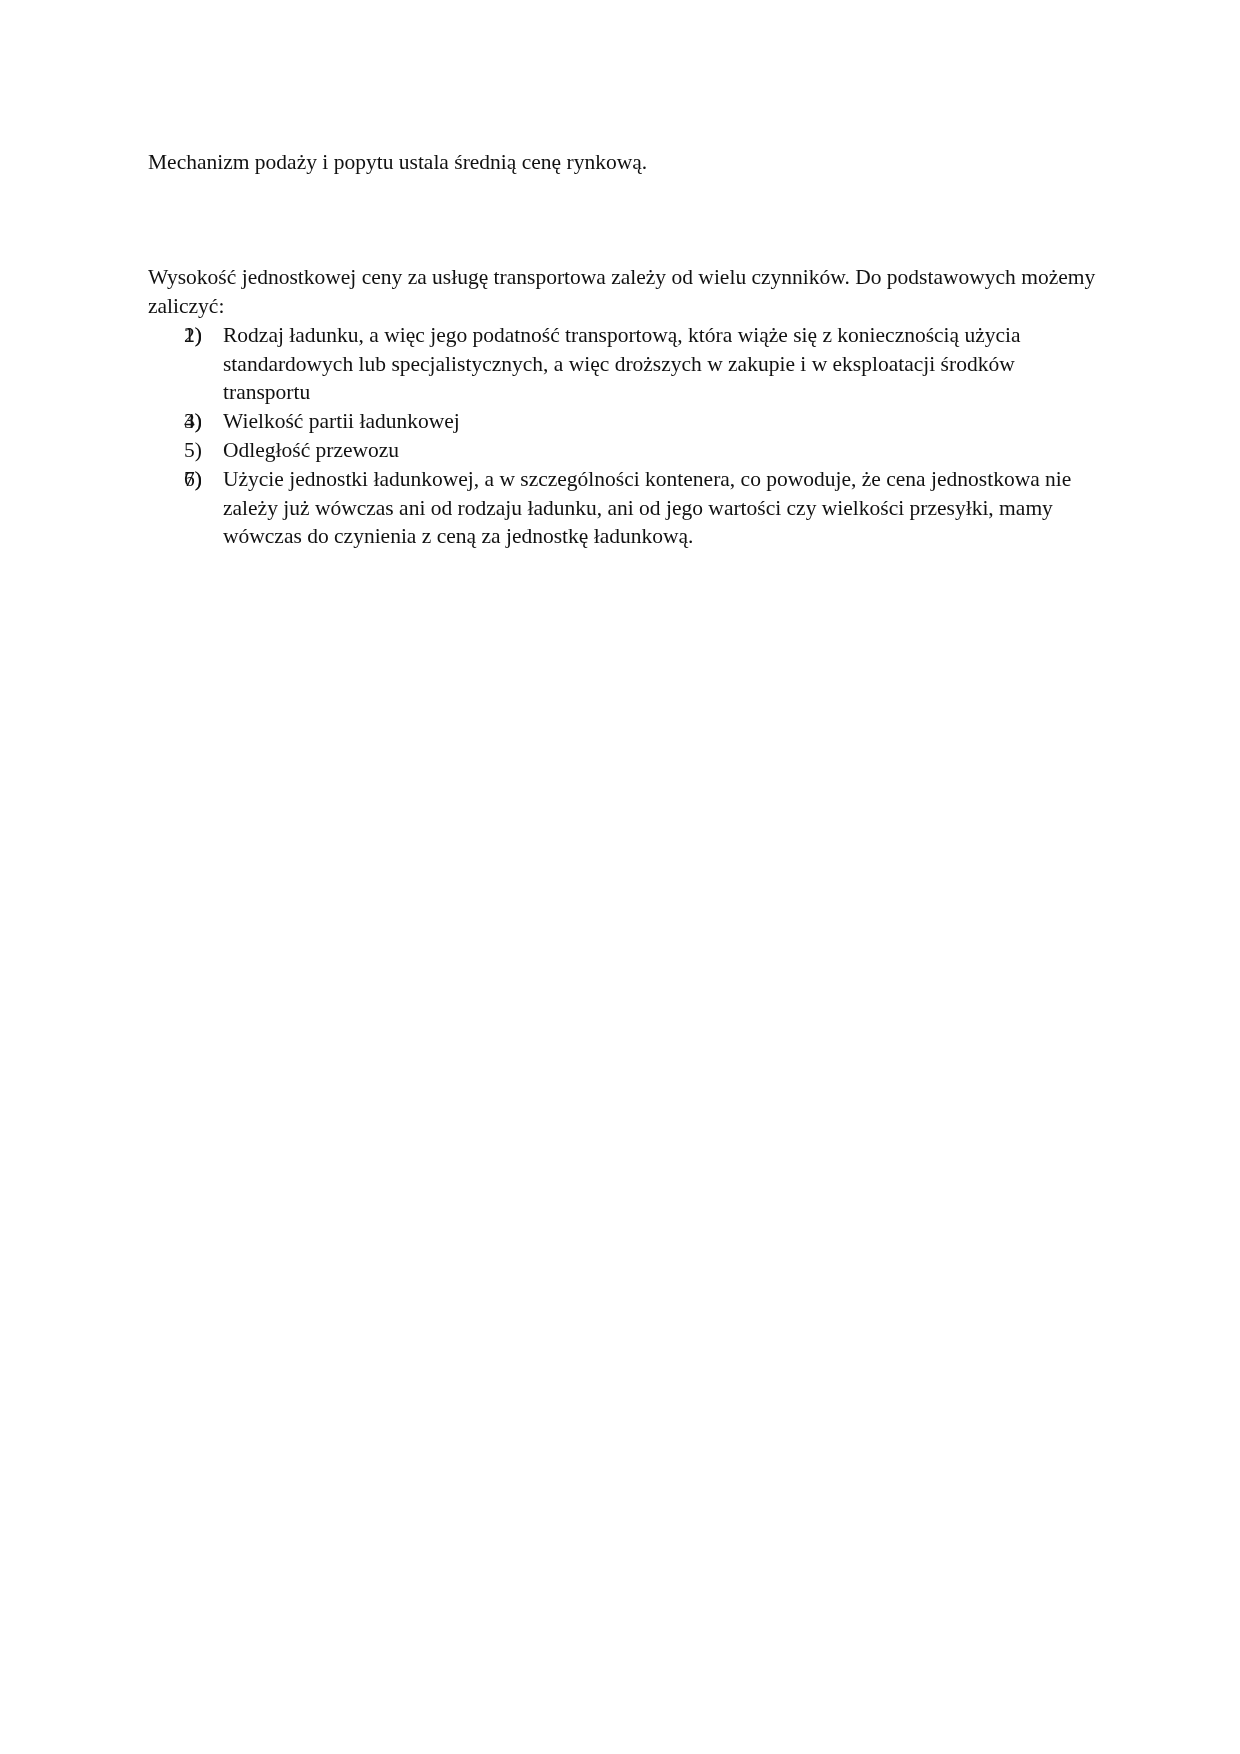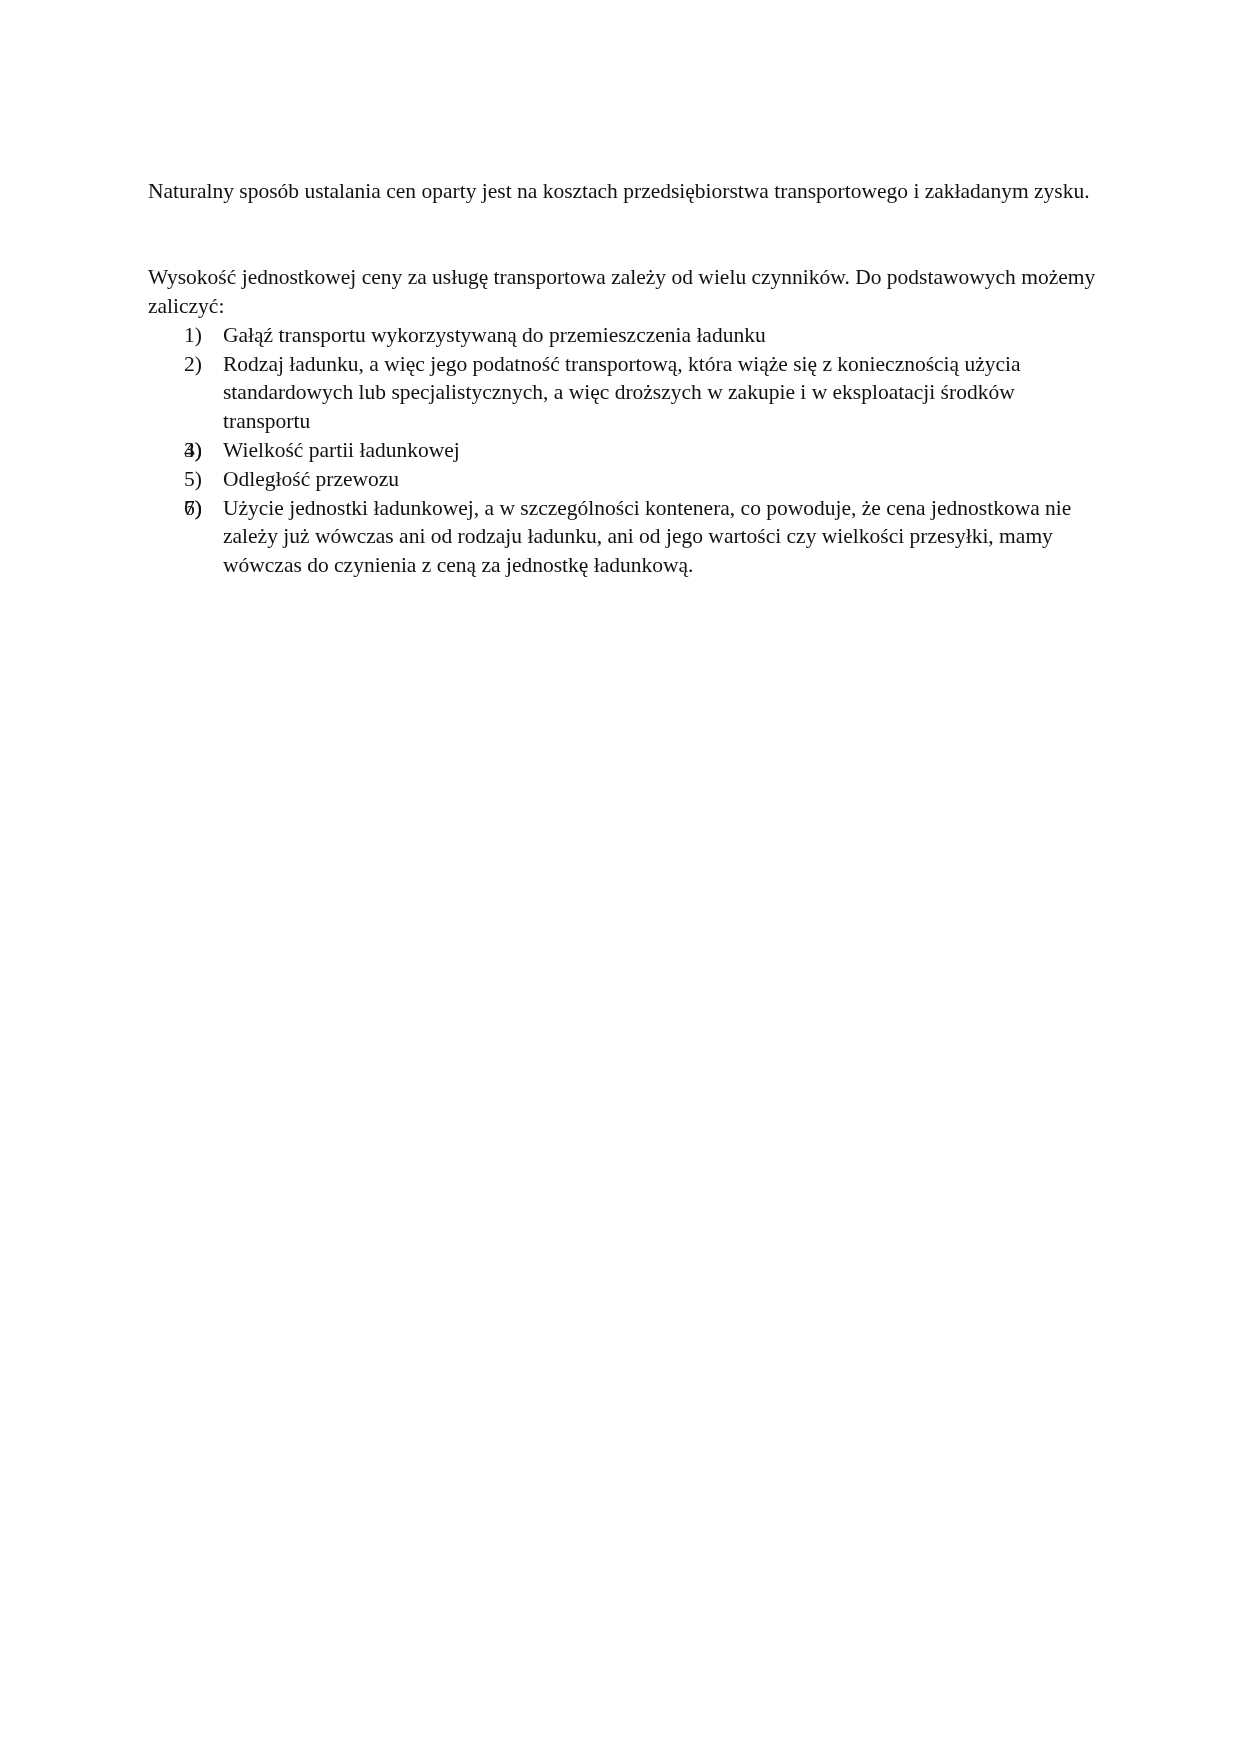--- a/index.html
+++ b/index.html
@@ -42,36 +42,35 @@
       position: absolute;
       left: 36px;
       top: 0;
     }
   </style>
 </head>
 <body>
 
 <div class="page">
 
+  <p class="para">Mechanizm podaży i popytu ustala średnią cenę rynkową.</p>
 
   <div class="gap"></div>
 
-  <p class="para">Naturalny sposób ustalania cen oparty jest na kosztach przedsiębiorstwa transportowego i zakładanym zysku.</p>
 
   <div class="gap"></div>
 
 
   <div class="gap"></div>
 
   <p class="para">Wysokość jednostkowej ceny za usługę transportowa zależy od wielu czynników. Do podstawowych możemy zaliczyć:</p>
 
   <ol class="list">
     <li class="list-item">
       <span class="list-num">1)</span>
-      <span>Gałąź transportu wykorzystywaną do przemieszczenia ładunku</span>
     </li>
     <li class="list-item">
       <span class="list-num">2)</span>
       <span>Rodzaj ładunku, a więc jego podatność transportową, która wiąże się z koniecznością użycia standardowych lub specjalistycznych, a więc droższych w zakupie i w eksploatacji środków transportu</span>
     </li>
     <li class="list-item">
       <span class="list-num">3)</span>
     </li>
     <li class="list-item">
       <span class="list-num">4)</span>

